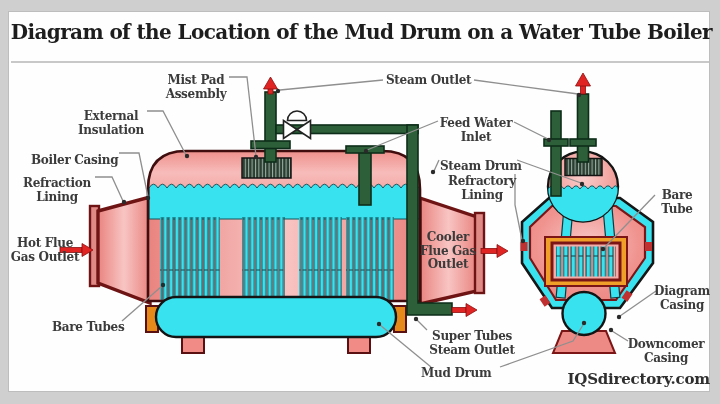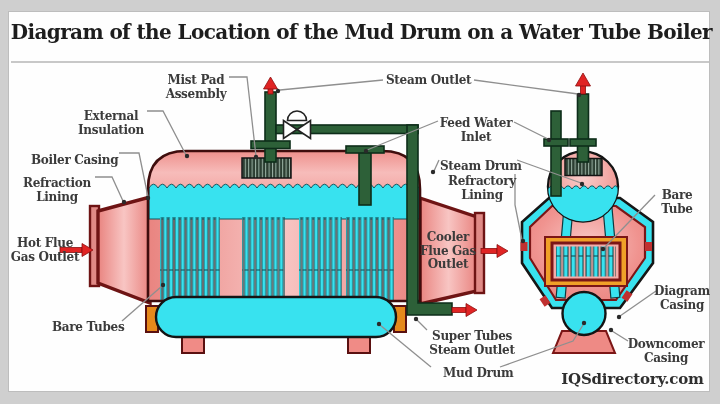--- a/index.html
+++ b/index.html
@@ -24,21 +24,21 @@
   }
   svg.diagram{position:absolute;left:0;top:0;}
   .lbl{
     position:absolute;
     font-family:"DejaVu Serif",serif;font-weight:bold;font-size:12px;
     letter-spacing:-0.3px;line-height:13.5px;color:var(--label-text,#3b3b3b);
     white-space:pre-line;text-align:center;margin-top:8px;
   }
   .la{text-align:left;}
   .watermark{
-    position:absolute;left:555px;top:370px;width:155px;text-align:center;
+    position:absolute;left:555px;top:370px;width:155px;text-align:right;
     font-family:"DejaVu Serif",serif;font-weight:bold;font-size:15px;
     letter-spacing:-0.2px;color:#2f2f2f;
   }
   
   .ld{stroke:var(--leader-gray,#8f8f8f);stroke-width:1.3;fill:none;}
   .dot{fill:#2a2a2a;}
   .pipe{fill:var(--pipe-green,#2d6038);stroke:#0d2d1a;stroke-width:1.6;}
   .red{fill:var(--arrow-red,#e02424);stroke:#8c0f0f;stroke-width:0.8;}
   .cy{fill:var(--water-cyan,#38e2ef);}
   .valve{fill:#ffffff;stroke:#222;stroke-width:1.6;}
@@ -260,21 +260,21 @@
 <div class="lbl" style="left:71px;top:102px;width:80px">External
 Insulation</div>
 <div class="lbl la" style="left:31px;top:146px;width:92px">Boiler Casing</div>
 <div class="lbl" style="left:17px;top:169px;width:80px">Refraction
 Lining</div>
 <div class="lbl" style="left:10px;top:229px;width:70px">Hot Flue
 Gas Outlet</div>
 <div class="lbl la" style="left:52px;top:313px;width:78px">Bare Tubes</div>
 <div class="lbl" style="left:419px;top:322px;width:106px">Super Tubes
 Steam Outlet</div>
-<div class="lbl la" style="left:443px;top:359px;width:72px">Mud Drum</div>
+<div class="lbl la" style="left:421px;top:359px;width:72px">Mud Drum</div>
 <div class="lbl" style="left:428px;top:109px;width:96px">Feed Water
 Inlet</div>
 <div class="lbl la" style="left:440px;top:152px;width:82px">Steam Drum</div>
 <div class="lbl" style="left:438px;top:167px;width:88px">Refractory
 Lining</div>
 <div class="lbl" style="left:412px;top:223px;width:72px">Cooler
 Flue Gas
 Outlet</div>
 <div class="lbl" style="left:651px;top:181px;width:52px">Bare
 Tube</div>

